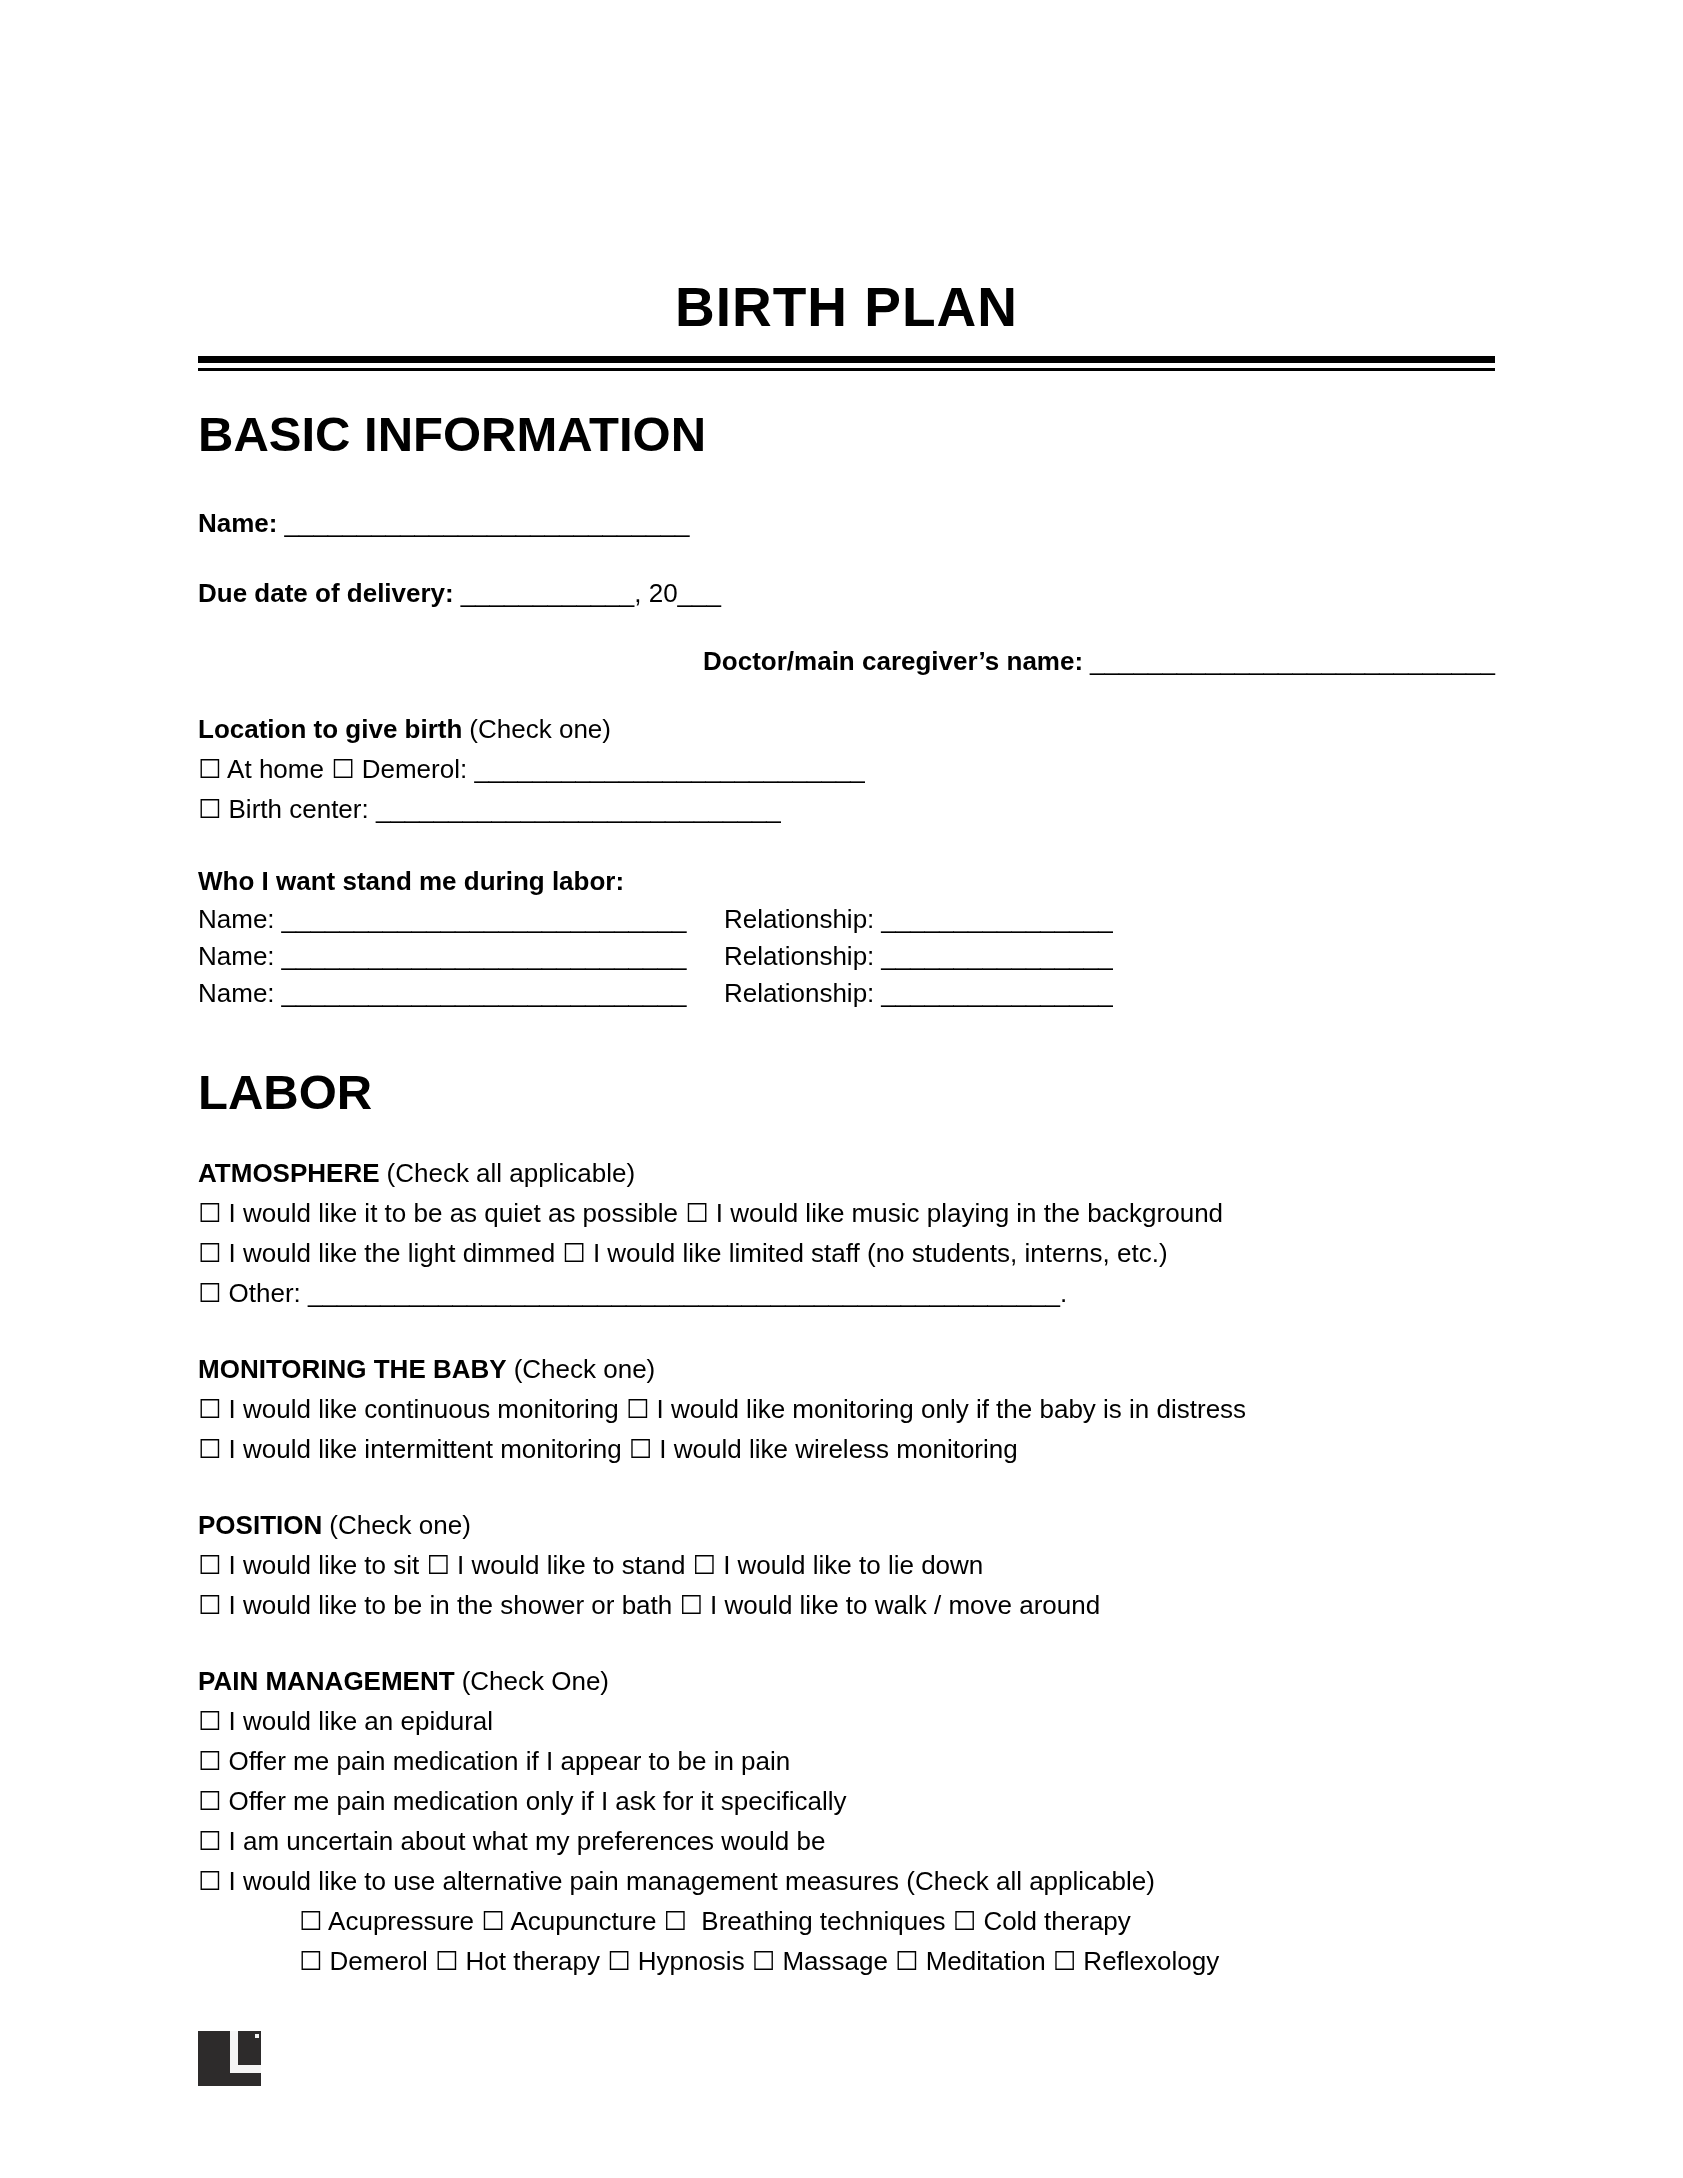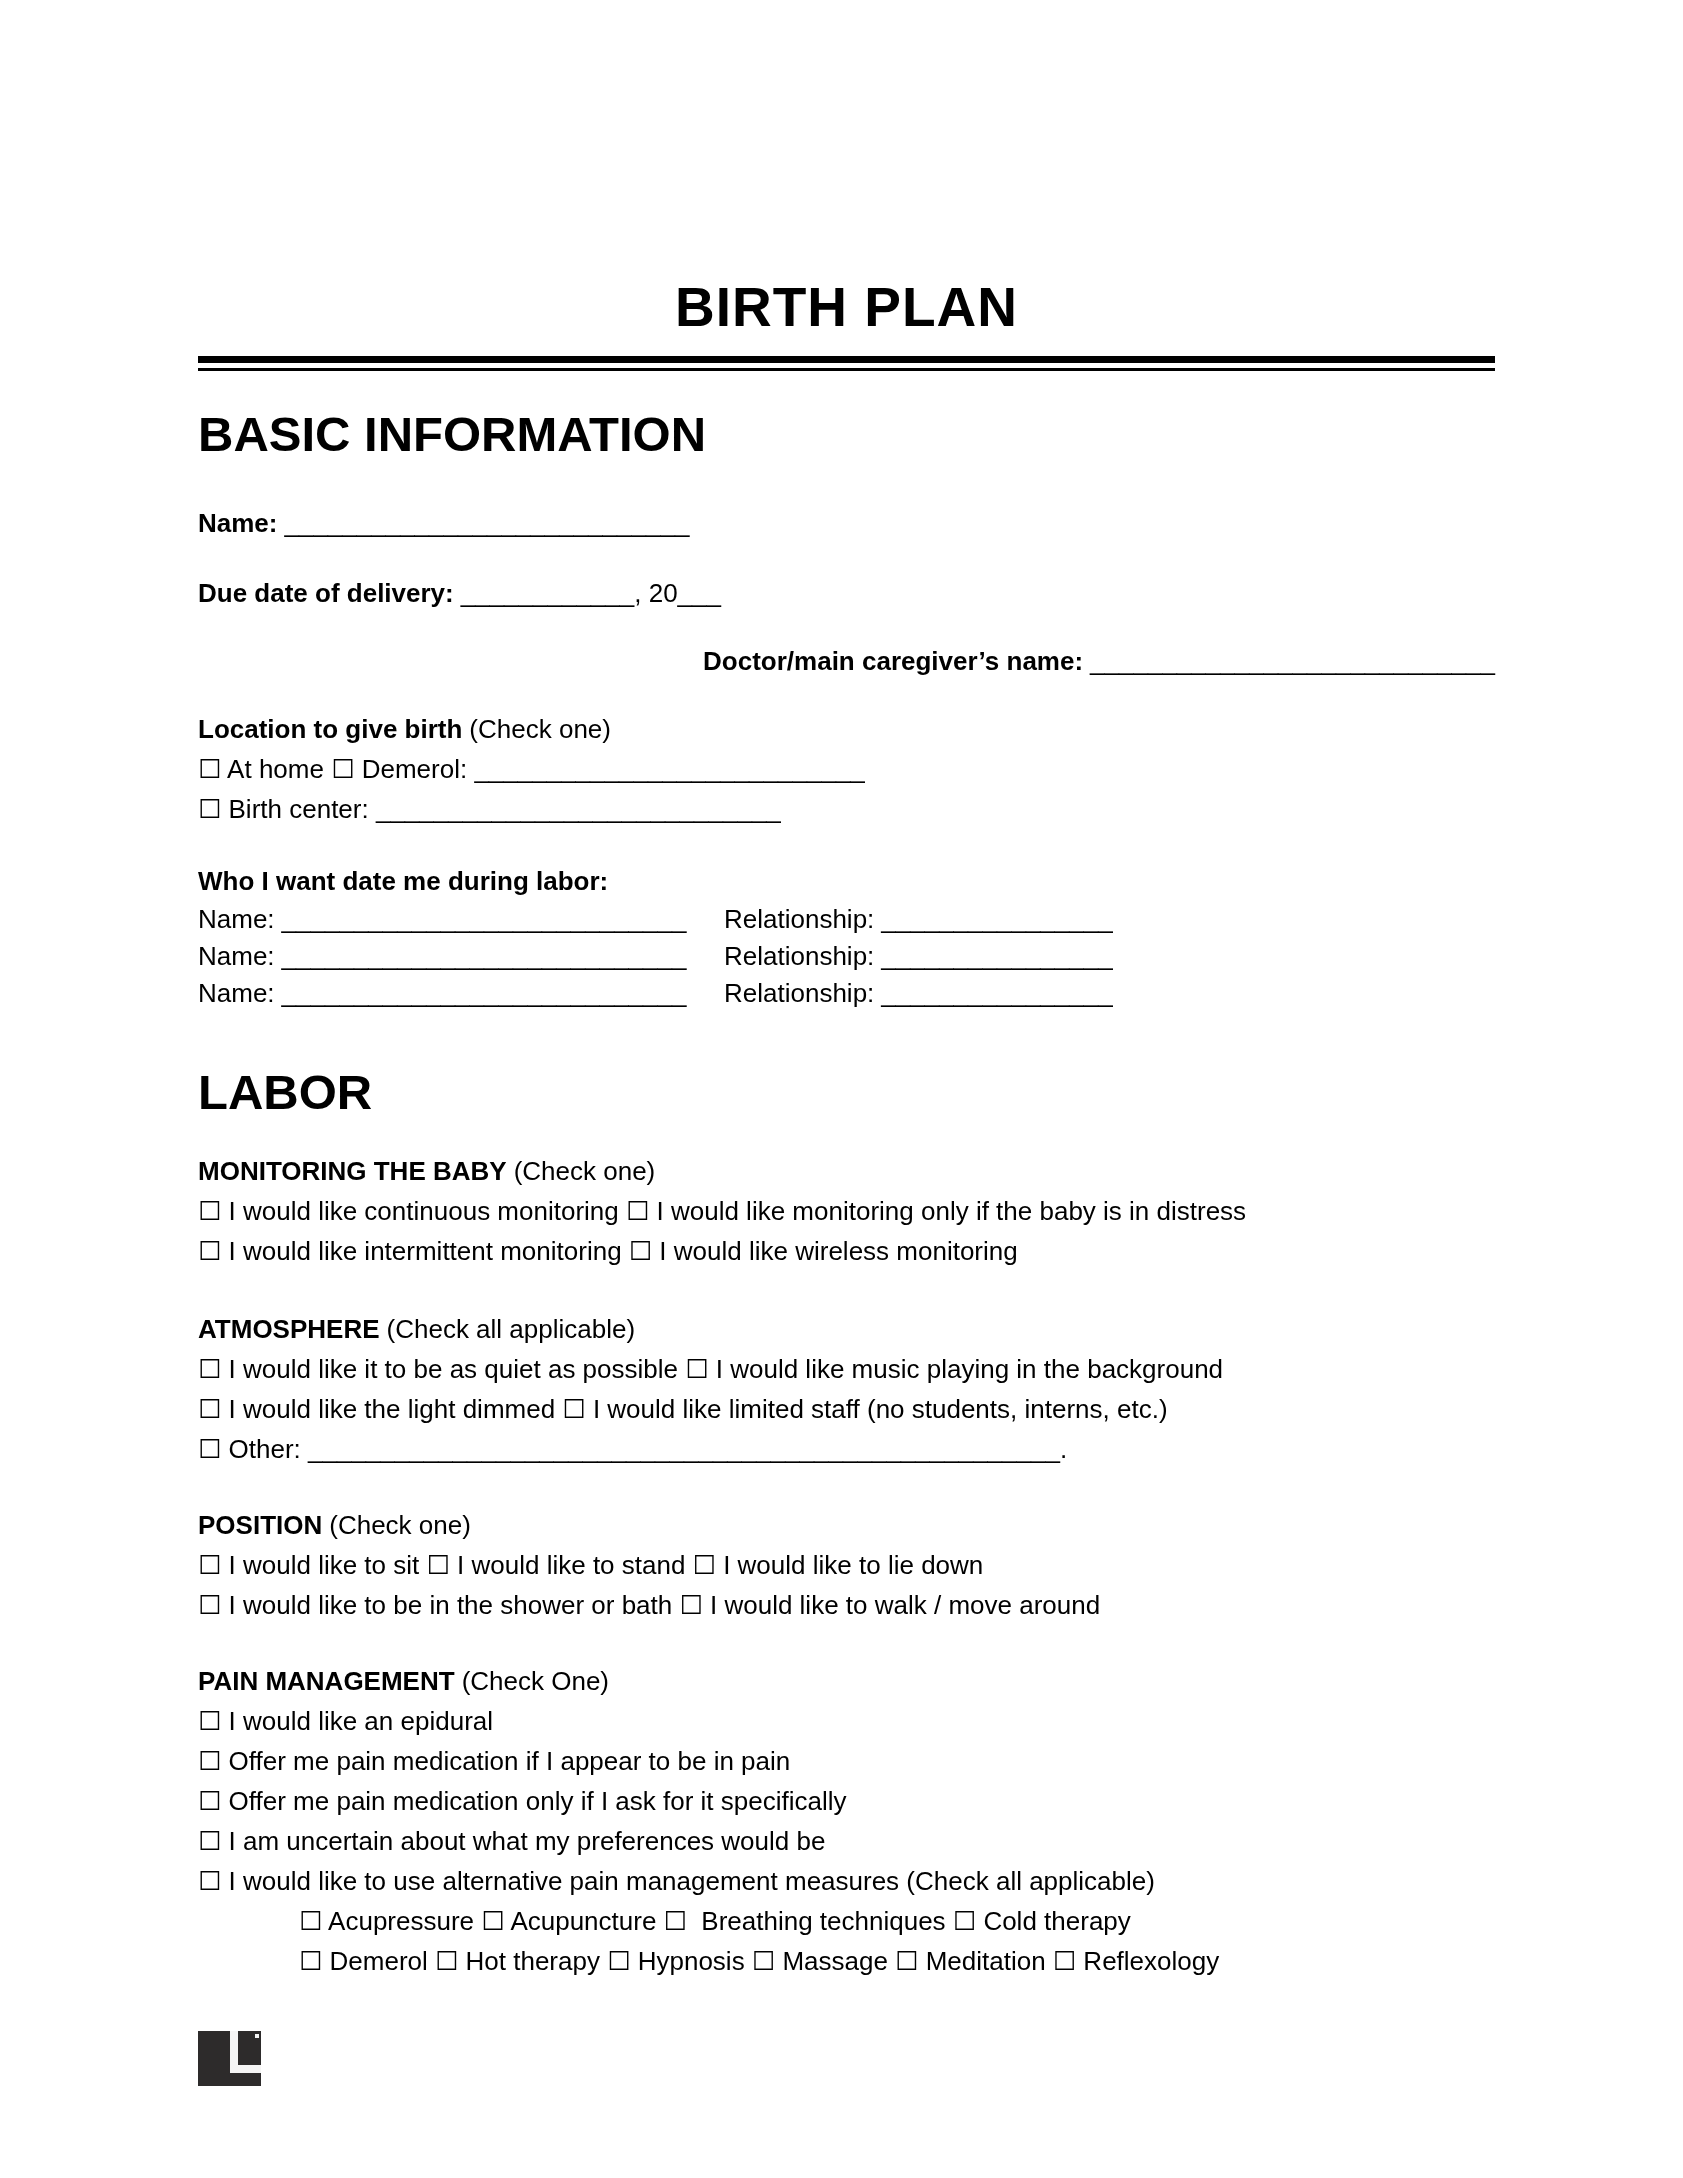--- a/index.html
+++ b/index.html
@@ -98,39 +98,39 @@
 
   <p class="field-doctor"><span class="bold">Doctor/main caregiver’s name:</span><span class="val">____________________________</span></p>
 
   <div class="group-location">
     <p><span class="bold">Location to give birth</span><span class="hint">(Check one)</span></p>
     <p class="opt">☐ At home ☐ Demerol: ___________________________</p>
     <p class="opt">☐ Birth center: ____________________________</p>
   </div>
 
   <div class="group-companions">
-    <p class="bold">Who I want date me during labor:</p>
+    <p class="bold">Who I want stand me during labor:</p>
     <p class="companion-row"><span><span>Name:</span><span class="val">____________________________</span></span><span class="rel-part"><span>Relationship:</span><span class="val">________________</span></span></p>
     <p class="companion-row"><span><span>Name:</span><span class="val">____________________________</span></span><span class="rel-part"><span>Relationship:</span><span class="val">________________</span></span></p>
     <p class="companion-row"><span><span>Name:</span><span class="val">____________________________</span></span><span class="rel-part"><span>Relationship:</span><span class="val">________________</span></span></p>
   </div>
 
   <h2 class="h2 labor">LABOR</h2>
 
-  <div class="subsection">
-    <p><span class="bold">MONITORING THE BABY</span><span class="hint">(Check one)</span></p>
-    <p class="opt">☐ I would like continuous monitoring ☐ I would like monitoring only if the baby is in distress</p>
-    <p class="opt">☐ I would like intermittent monitoring ☐ I would like wireless monitoring</p>
-  </div>
-
   <div class="subsection first">
     <p><span class="bold">ATMOSPHERE</span><span class="hint">(Check all applicable)</span></p>
     <p class="opt">☐ I would like it to be as quiet as possible ☐ I would like music playing in the background</p>
     <p class="opt">☐ I would like the light dimmed ☐ I would like limited staff (no students, interns, etc.)</p>
     <p class="opt">☐ Other: ____________________________________________________.</p>
+  </div>
+
+  <div class="subsection">
+    <p><span class="bold">MONITORING THE BABY</span><span class="hint">(Check one)</span></p>
+    <p class="opt">☐ I would like continuous monitoring ☐ I would like monitoring only if the baby is in distress</p>
+    <p class="opt">☐ I would like intermittent monitoring ☐ I would like wireless monitoring</p>
   </div>
 
   <div class="subsection">
     <p><span class="bold">POSITION</span><span class="hint">(Check one)</span></p>
     <p class="opt">☐ I would like to sit ☐ I would like to stand ☐ I would like to lie down</p>
     <p class="opt">☐ I would like to be in the shower or bath ☐ I would like to walk / move around</p>
   </div>
 
   <div class="subsection">
     <p><span class="bold">PAIN MANAGEMENT</span><span class="hint">(Check One)</span></p>

